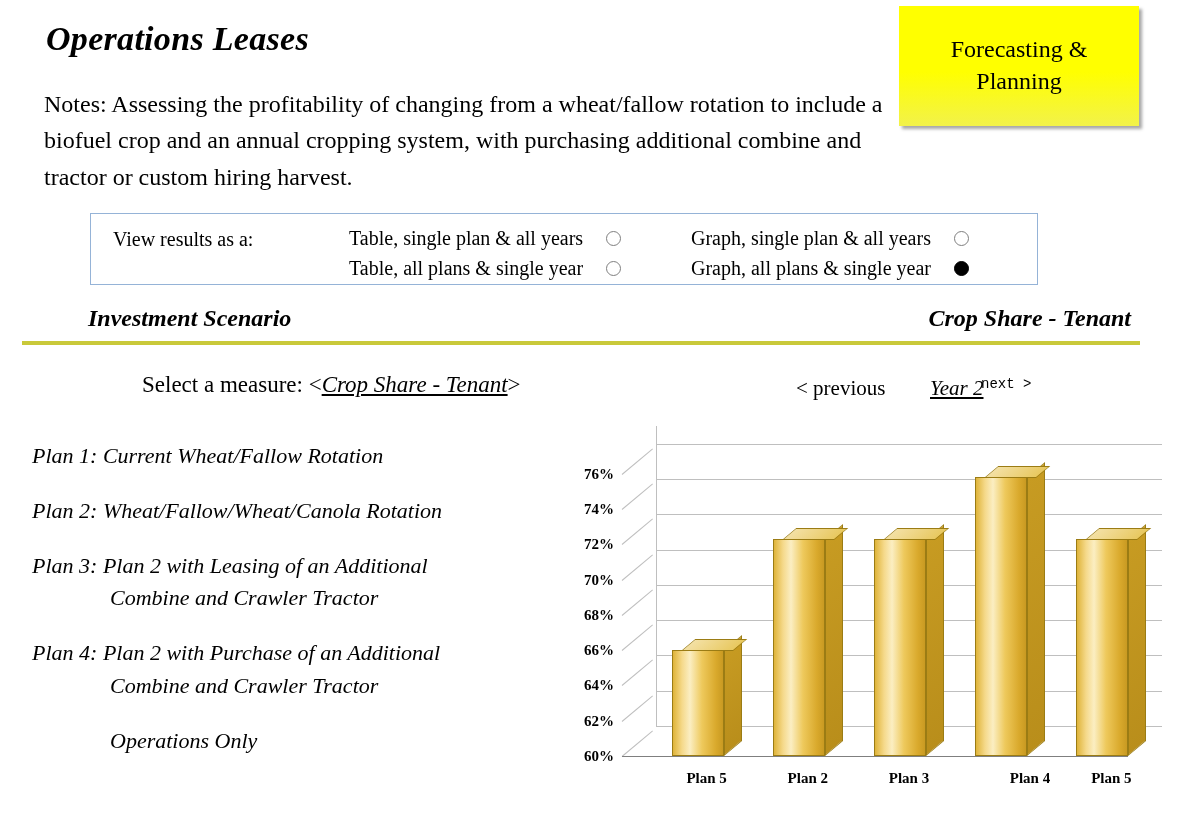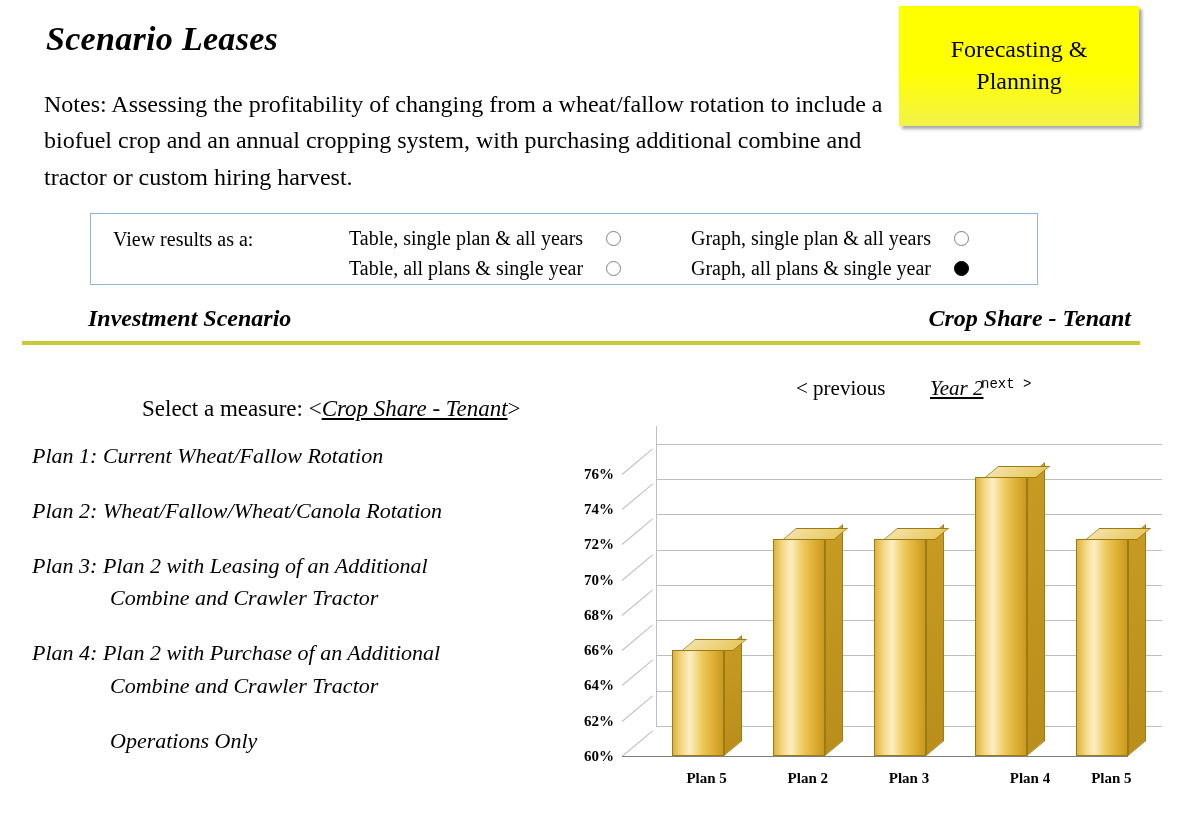--- a/index.html
+++ b/index.html
@@ -121,21 +121,21 @@
     top: 341px;
     width: 1118px;
     height: 4px;
     background: #c9c93a;
   }
 
   
   .measure-row {
     position: absolute;
     left: 142px;
-    top: 396px;
+    top: 372px;
     font-size: 23px;
   }
   .measure-row .sel {
     font-style: italic;
     text-decoration: underline;
   }
   .nav-prev {
     position: absolute;
     left: 796px;
     top: 376px;
@@ -276,21 +276,21 @@
     position: absolute;
     font-size: 15px;
     font-weight: bold;
     text-align: center;
     white-space: nowrap;
   }
 </style>
 </head>
 <body>
 
-<div class="title">Scenario Leases</div>
+<div class="title">Operations Leases</div>
 <div class="notes">Notes: Assessing the profitability of changing from a wheat/fallow rotation to include a biofuel crop and an annual cropping system, with purchasing additional combine and tractor or custom hiring harvest.</div>
 
 <div class="corner-badge">
   <div>
     <span>Forecasting &amp;</span><br>
     <span>Planning</span>
   </div>
 </div>
 
 <div class="view-box">

